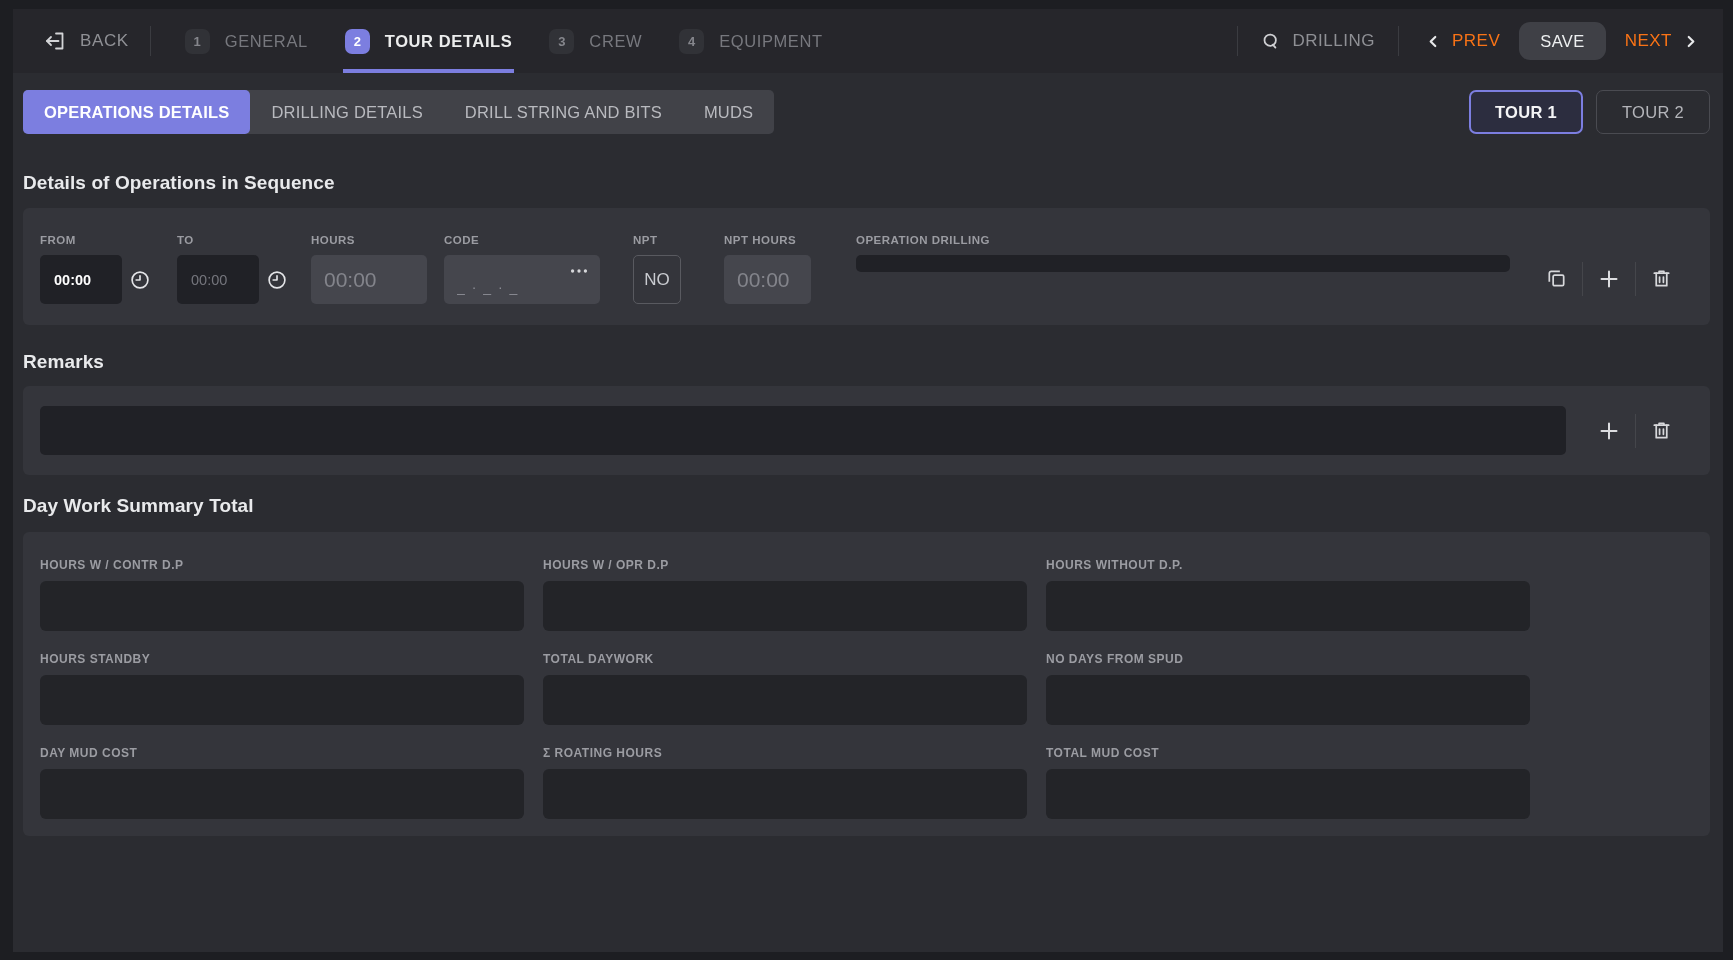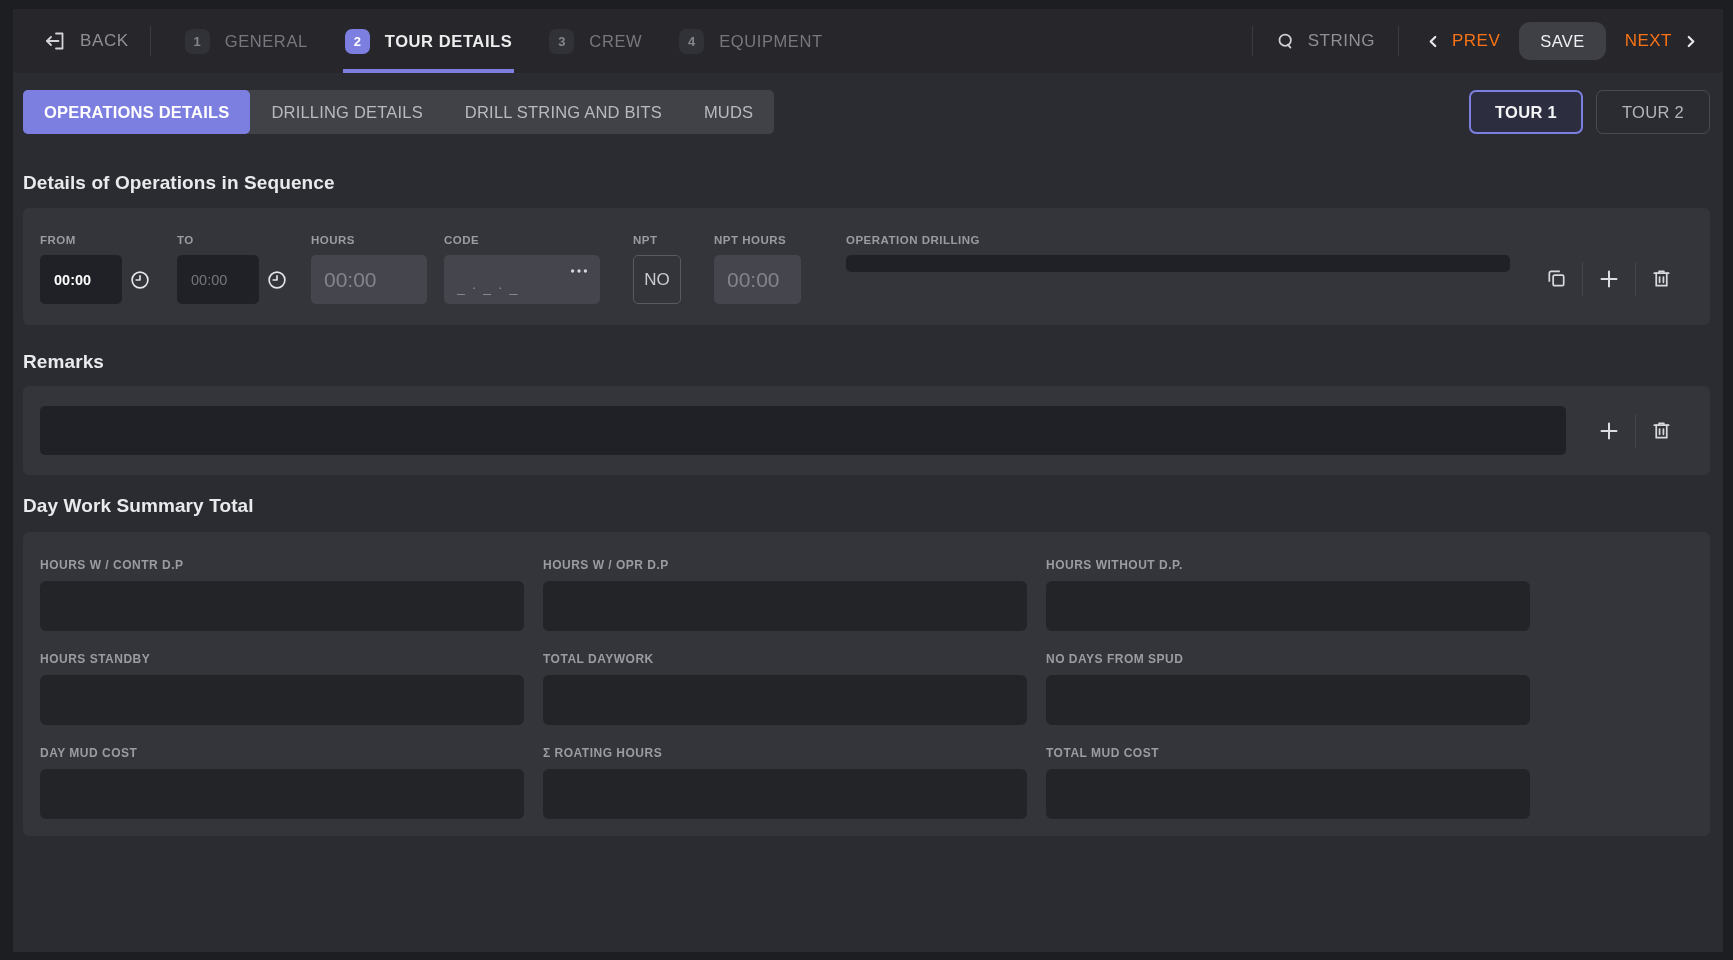--- a/index.html
+++ b/index.html
@@ -64,21 +64,21 @@
   .dis-input::placeholder { color:#83848b; }
   .w-hours { width:116px; }
   .w-npth { width:87px; }
   .code-wrap { position:relative; }
   .code-input { width:156px; height:49px; background:#45464d; border:none; border-radius:5px; color:#8b8c94; font-size:14px; letter-spacing:1.5px; padding:14px 34px 0 13px; }
   .code-input::placeholder { color:#8b8c94; }
   .code-more { position:absolute; right:6px; top:5px; background:none; border:none; cursor:pointer; display:flex; padding:4px; }
   .npt-box { width:48px; height:49px; border:1px solid #595a60; border-radius:5px; background:transparent; color:#c9cbd0; font-size:17px; display:flex; align-items:center; justify-content:center; cursor:pointer; font-family:inherit; }
   .text-input { flex:1; min-width:0; height:49px; background:#202126; border:none; border-radius:5px; color:#e8e9ea; font-size:15px; padding:0 14px; }
   .grow { flex:1; display:flex; flex-direction:column; min-width:0; }
-  .mr26{margin-right:26px;} .mr23{margin-right:23px;} .mr17{margin-right:17px;} .mr33{margin-right:33px;} .mr27{margin-right:33px;} .mr45{margin-right:45px;} .mr21{margin-right:21px;}
+  .mr26{margin-right:26px;} .mr23{margin-right:23px;} .mr17{margin-right:17px;} .mr33{margin-right:33px;} .mr27{margin-right:43px;} .mr45{margin-right:45px;} .mr21{margin-right:21px;}
   .row-actions { display:flex; align-items:center; height:49px; }
   .ops-actions { margin-top:20px; }
   .icon-btn { background:none; border:none; cursor:pointer; display:flex; padding:0 14px; }
   .adiv { width:1px; height:34px; background:#45464b; }
 
   
   .remarks-card { padding:20px 23px 20px 17px; display:flex; align-items:center; }
   .remarks-card .text-input { margin-right:17px; }
 
   
@@ -123,21 +123,21 @@
       </div>
     </nav>
 
     <div class="toolbar-right">
       <div class="vdiv"></div>
       <button class="btn-plain preview-btn">
         <svg class="icon" width="21" height="21" viewBox="0 0 24 24" fill="none" stroke="#cfd0d3" stroke-width="2" stroke-linecap="round">
           <circle cx="10.5" cy="10.5" r="6.5"></circle>
             <path d="M13.5 15.5L16.5 19"></path>
         </svg>
-        <span>STRING</span>
+        <span>DRILLING</span>
       </button>
       <div class="vdiv"></div>
       <button class="btn-plain prev-btn">
         <svg class="icon" width="17" height="17" viewBox="0 0 24 24" fill="none" stroke="#e8e9eb" stroke-width="3" stroke-linecap="round" stroke-linejoin="round">
           <path d="M14.5 5.5L8 12l6.5 6.5"></path>
         </svg>
         <span>PREV</span>
       </button>
       <button class="save-btn">SAVE</button>
       <button class="btn-plain next-btn">

